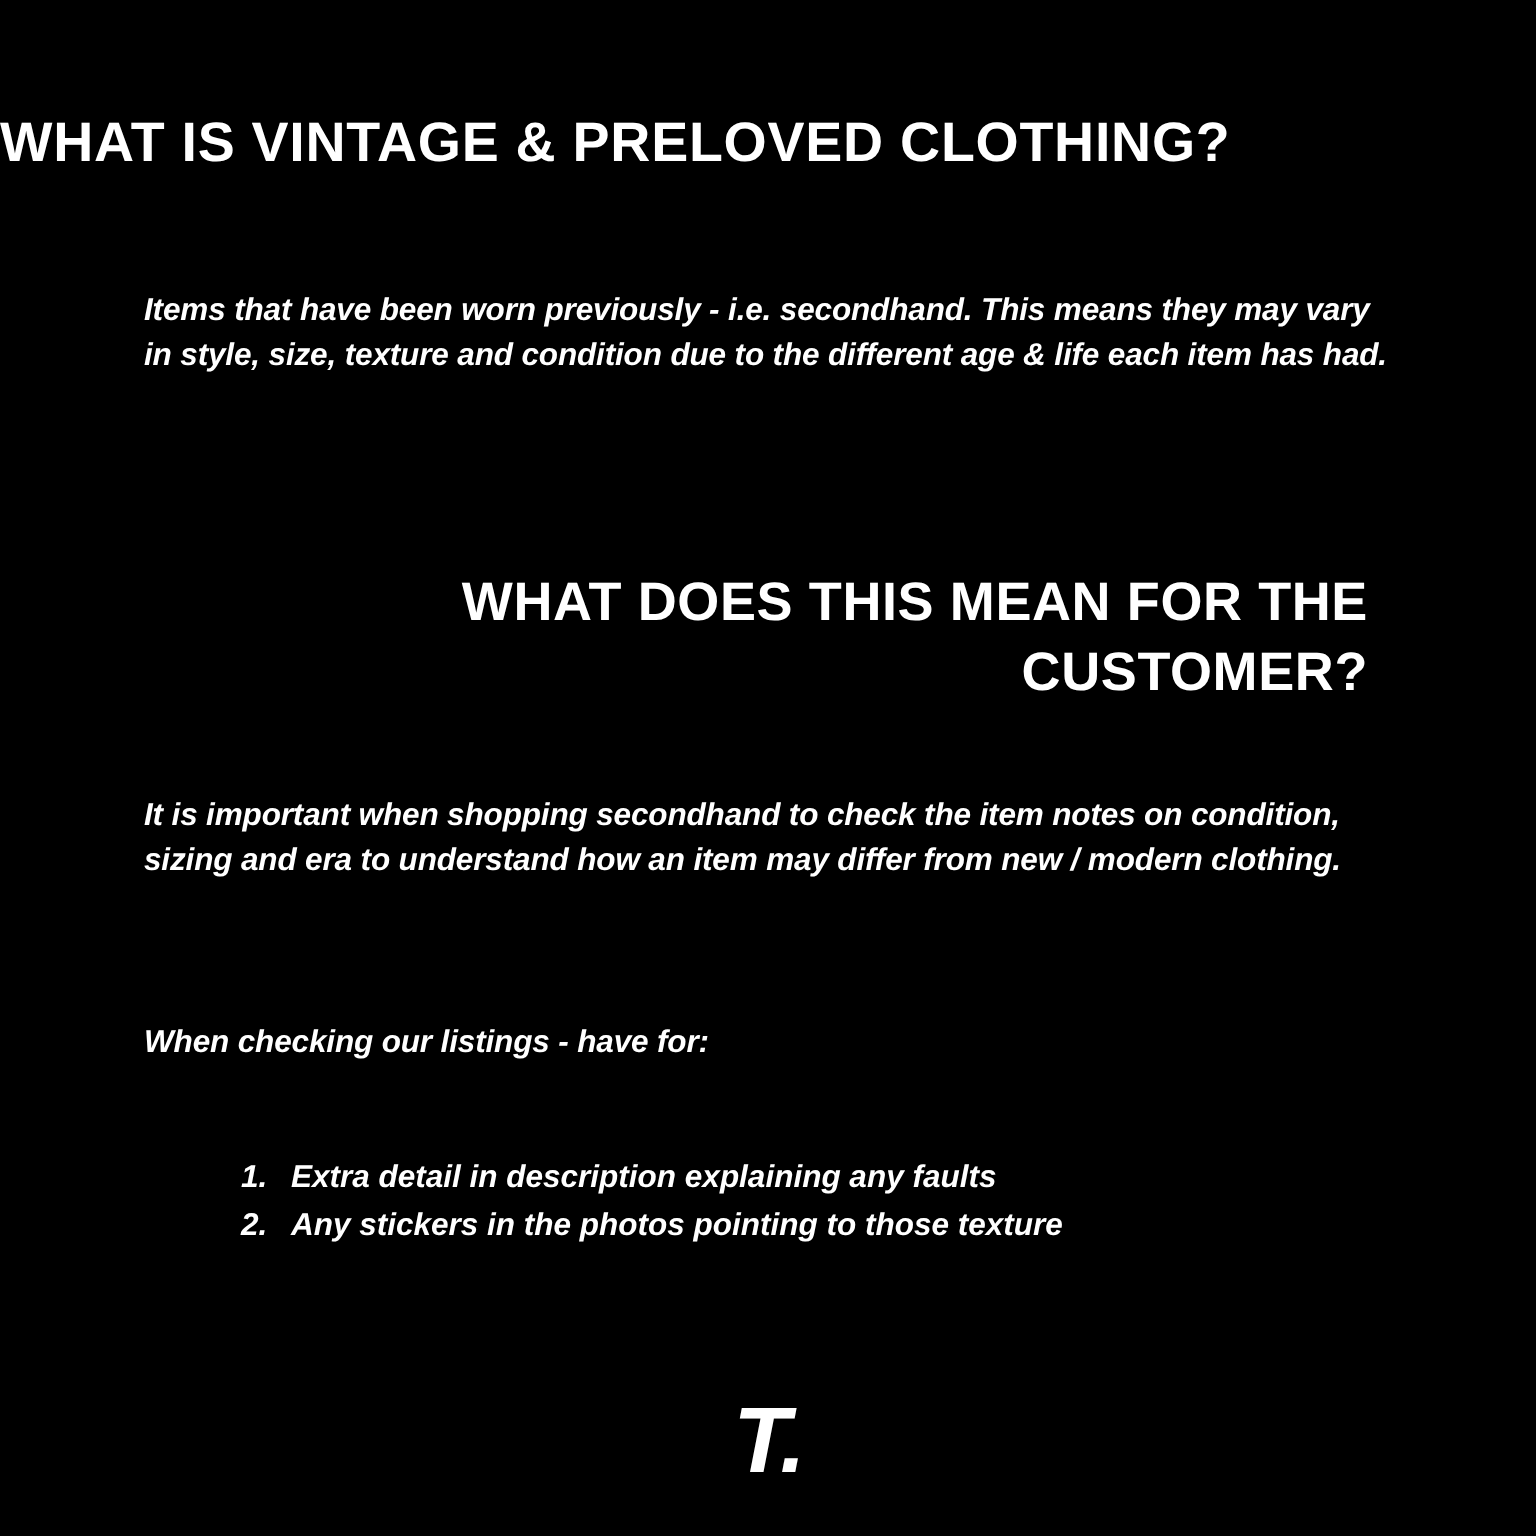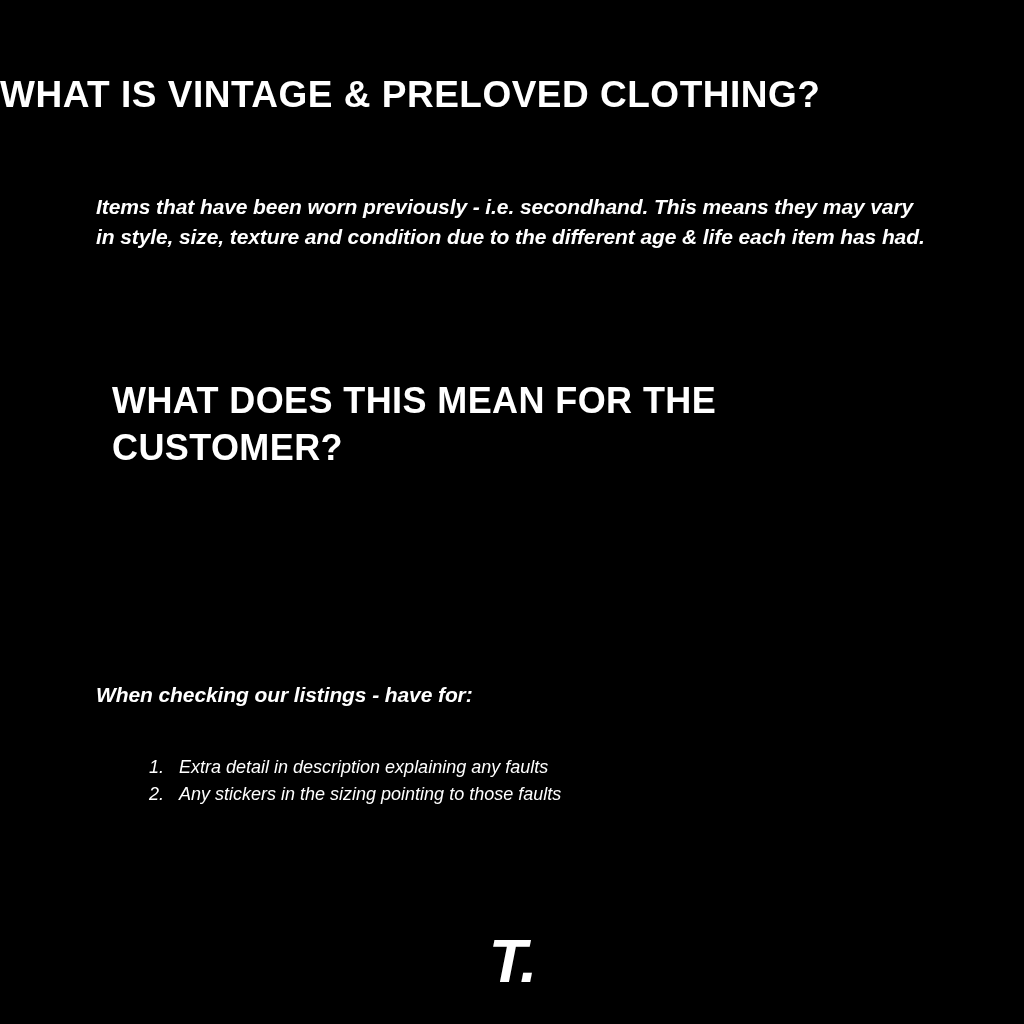--- a/index.html
+++ b/index.html
@@ -41,37 +41,37 @@
     font-style: italic;
     line-height: 1.45;
     letter-spacing: -0.1px;
   }
   #para1 { top: 192px; }
   .heading-second {
     position: absolute;
     top: 378px;
     left: 112px;
     width: 800px;
-    text-align: left;
+    text-align: right;
     font-size: 36px;
     font-weight: bold;
     letter-spacing: 0.4px;
     line-height: 1.3;
   }
   #para2 { top: 529px; }
   #para3 { top: 680px; }
   .list {
     position: absolute;
     top: 753px;
     left: 122px;
     width: 800px;
-    margin: 1px;
+    margin: 16px;
     padding: 0 0 0 46px;
-    font-size: 18px;
-    font-weight: normal;
+    font-size: 21px;
+    font-weight: bold;
     font-style: italic;
     line-height: 1.52;
     list-style-position: outside;
   }
   .list li {
     padding-left: 10px;
   }
   .logo {
     position: absolute;
     left: 0;
@@ -90,23 +90,24 @@
 <body>
 
 <div class="page">
 
   <div class="heading-main">WHAT IS VINTAGE &amp; PRELOVED CLOTHING?</div>
 
   <div class="body-block" id="para1">Items that have been worn previously - i.e. secondhand. This means they may vary in style, size, texture and condition due to the different age &amp; life each item has had.</div>
 
   <div class="heading-second">WHAT DOES THIS MEAN FOR THE CUSTOMER?</div>
 
+  <div class="body-block" id="para2">It is important when shopping secondhand to check the item notes on condition, sizing and era to understand how an item may differ from new / modern clothing.</div>
 
   <div class="body-block" id="para3">When checking our listings - have for:</div>
 
   <ol class="list">
     <li>Extra detail in description explaining any faults</li>
-    <li>Any stickers in the sizing pointing to those faults</li>
+    <li>Any stickers in the photos pointing to those texture</li>
   </ol>
 
   <div class="logo">T.</div>
 
 </div>
 
 </body></html>

